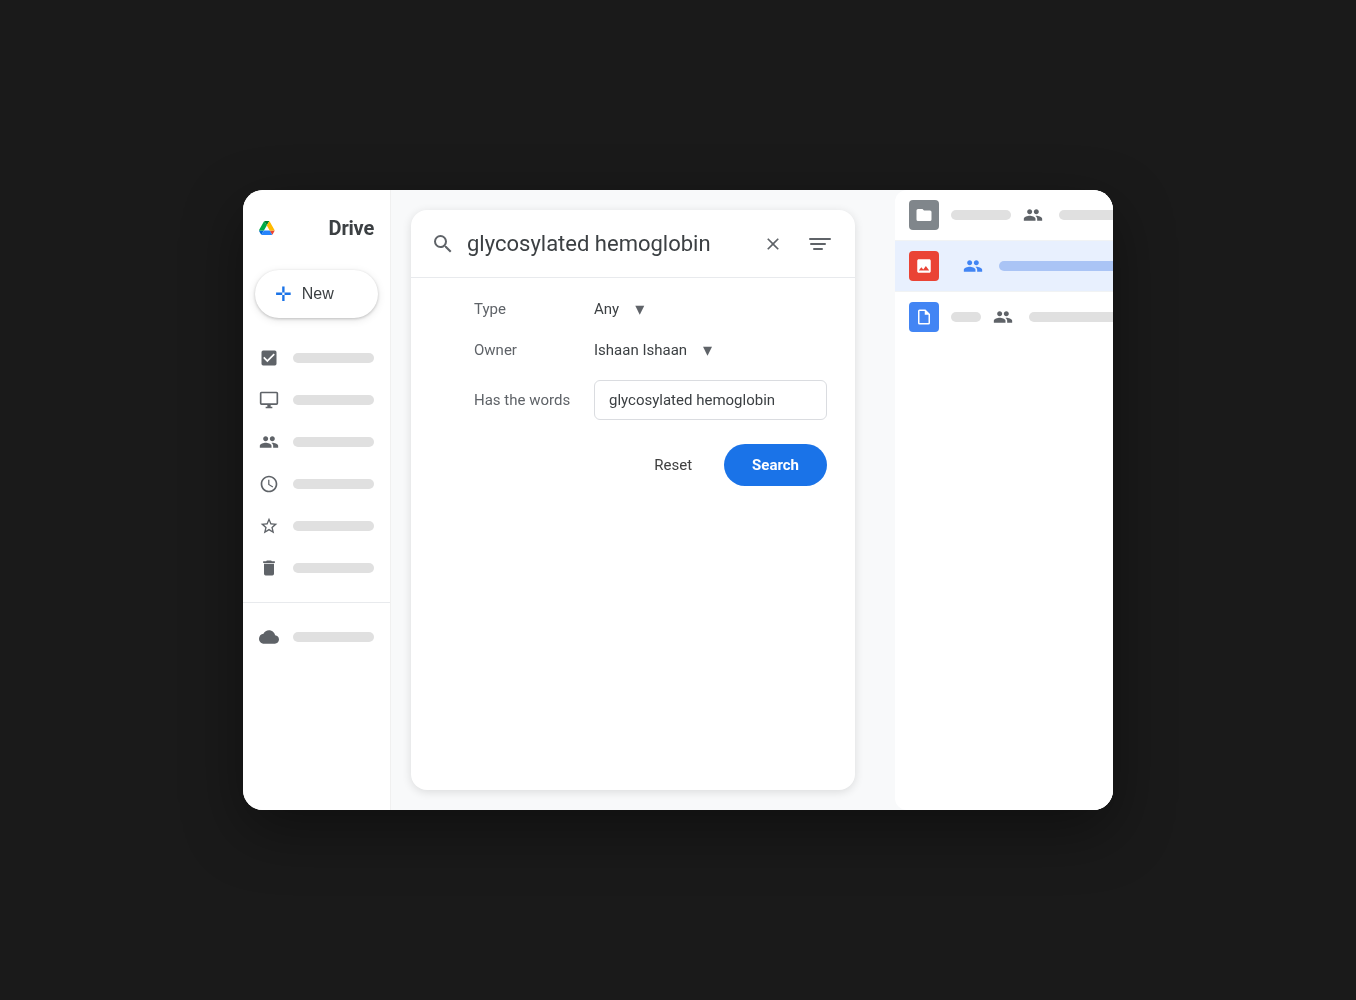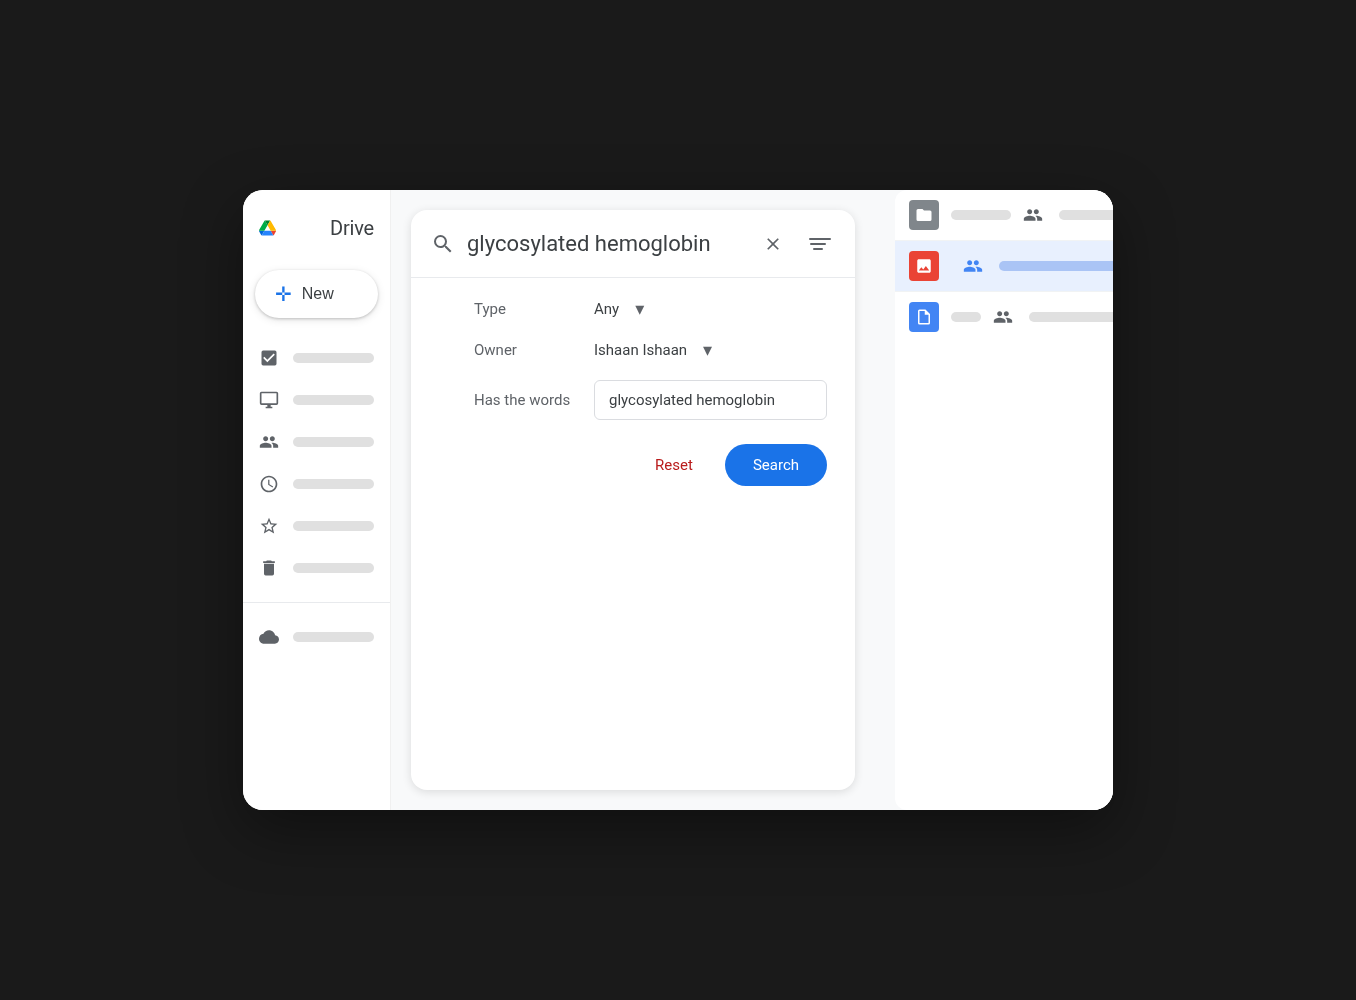--- a/index.html
+++ b/index.html
@@ -40,21 +40,21 @@
       padding: 0 16px 24px 16px;
     }
 
     .drive-logo {
       width: 36px;
       height: 36px;
     }
 
     .drive-title {
       font-size: 20px;
-      font-weight: 400;
+      font-weight: 700;
       color: #3c4043;
       letter-spacing: -0.2px;
       margin-left: 44px;
     }
 
     .new-button {
       display: flex;
       align-items: center;
       gap: 10px;
       margin: 0 12px 20px 12px;
@@ -249,34 +249,34 @@
       align-items: center;
       gap: 16px;
       padding-top: 4px;
     }
 
     .reset-btn {
       background: none;
       border: none;
       cursor: pointer;
       font-size: 15px;
-      color: #b91c1c;
+      color: #404040;
       font-family: inherit;
       padding: 10px 16px;
       border-radius: 6px;
     }
 
     .search-btn {
       background: #1a73e8;
       color: #fff;
       border: none;
       border-radius: 24px;
       padding: 12px 28px;
       font-size: 15px;
-      font-weight: 400;
+      font-weight: 700;
       cursor: pointer;
       font-family: inherit;
     }
 
     
     .file-list {
       margin: 0 20px;
       background: #fff;
       border-radius: 12px;
       overflow: hidden;

